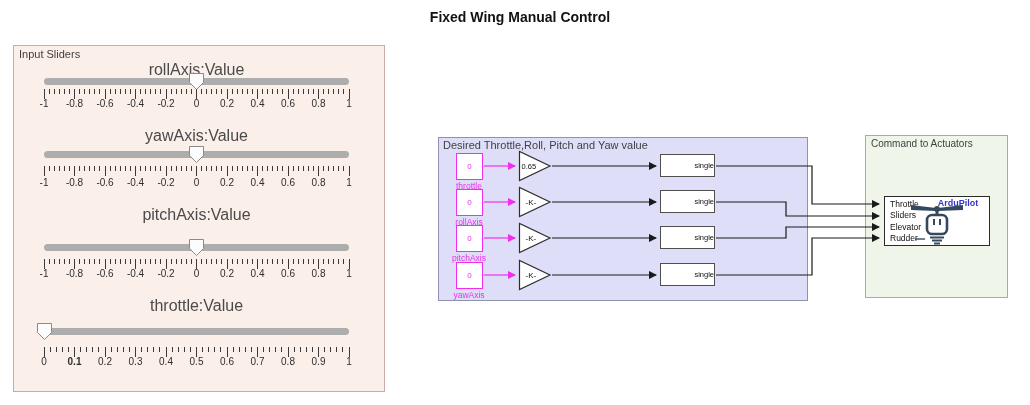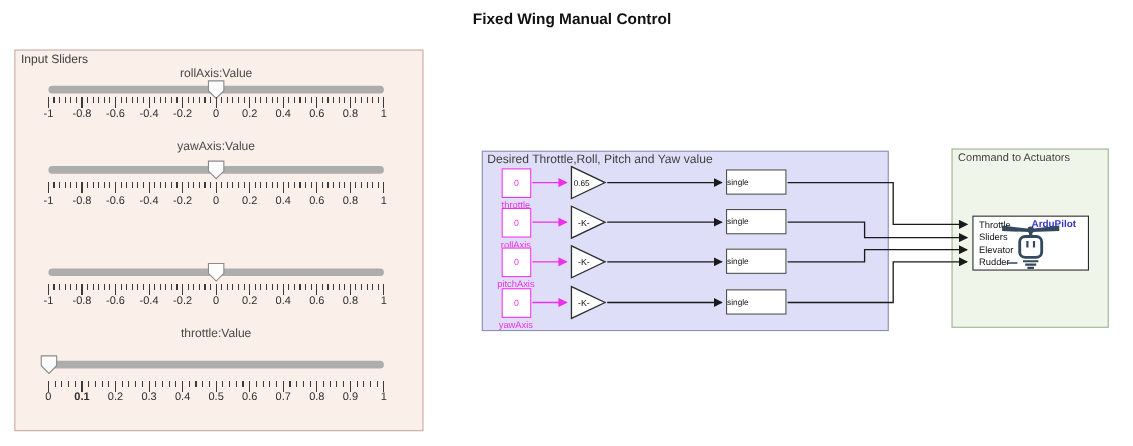--- a/index.html
+++ b/index.html
@@ -4,27 +4,27 @@
 <style>
   html,body{margin:0;padding:0}
   body{width:1030px;height:405px;background:#ffffff;font-family:"Liberation Sans",sans-serif;position:relative;overflow:hidden}
   #stage{position:absolute;inset:0}
   .title{position:absolute;left:370px;top:9px;width:300px;text-align:center;font-size:14px;font-weight:bold;color:#111}
   .panel{position:absolute;border:1px solid}
   .panel.pink{left:13px;top:45px;width:370px;height:345px;background:var(--pink_bg,#fbefea);border-color:var(--pink_border,#c9aca7)}
   .panel.purple{left:438px;top:137px;width:368px;height:162px;background:var(--purple_bg,#dedef8);border-color:var(--purple_border,#9090b0)}
   .panel.green{left:865px;top:135px;width:141px;height:161px;background:var(--green_bg,#f0f5e9);border-color:var(--green_border,#9fb294)}
   .panel-header{position:absolute;font-size:11px;color:#3f3f3f;white-space:nowrap}
-  .slider-label{position:absolute;text-align:center;font-size:11px;color:#4a4a4a}
+  .slider-label{position:absolute;text-align:center;font-size:16px;color:#4a4a4a}
   .slider-track{position:absolute;height:7px;background:var(--track,#adadad);border-radius:3.5px}
   .slider-thumb-wrap,.slider-ruler,.gain-wrap{position:absolute;line-height:0}
   .tick-label{position:absolute;width:40px;text-align:center;font-size:10px;color:#2e2e2e}
   .const-block{position:absolute;width:25px;height:25px;background:#fff;border:1.2px solid var(--magenta,#ee30ee);color:var(--magenta,#ee30ee);font-size:8px;line-height:25px;text-align:center}
   .const-label{position:absolute;width:100px;text-align:center;font-size:8.5px;color:var(--magenta,#ee30ee)}
-  .single-block{position:absolute;width:53px;height:21px;background:#fff;border:1.4px solid #4f4f4f;font-size:7.5px;line-height:21px;text-align:left;color:#111}
+  .single-block{position:absolute;width:53px;height:21px;background:#fff;border:1.4px solid #4f4f4f;font-size:7.5px;line-height:21px;text-align:right;color:#111}
   .ardupilot-block{position:absolute;left:884px;top:196px;width:104px;height:48px;background:#fff;border:1.4px solid #2b2b2b}
   .port-label{position:absolute;left:890px;font-size:8.5px;color:#111;white-space:nowrap}
   .ap-label{position:absolute;left:930px;top:198px;width:56px;text-align:center;font-size:9px;font-weight:600;color:var(--ardupilot_blue,#3333cc)}
   .wires{position:absolute;left:0;top:0;pointer-events:none}
   svg text{font-family:"Liberation Sans",sans-serif}
 </style>
 </head>
 <body>
 
 <div id="stage">
@@ -243,20 +243,21 @@
     <div class="tick-label" style="left: 54.5px; top: 177px;">-0.8</div>
     <div class="tick-label" style="left: 85px; top: 177px;">-0.6</div>
     <div class="tick-label" style="left: 115.5px; top: 177px;">-0.4</div>
     <div class="tick-label" style="left: 146px; top: 177px;">-0.2</div>
     <div class="tick-label" style="left: 176.5px; top: 177px;">0</div>
     <div class="tick-label" style="left: 207px; top: 177px;">0.2</div>
     <div class="tick-label" style="left: 237.5px; top: 177px;">0.4</div>
     <div class="tick-label" style="left: 268px; top: 177px;">0.6</div>
     <div class="tick-label" style="left: 298.5px; top: 177px;">0.8</div>
     <div class="tick-label" style="left: 329px; top: 177px;">1</div>
+    <div class="slider-label" style="left: 44px; top: 206px; width: 305px;">pitchAxis:Value</div>
     <div class="slider-track" style="left: 44px; top: 244px; width: 305px;"></div>
     <div class="slider-thumb-wrap" style="left: 188px; top: 238px;"><svg width="17" height="19">
         <path d="M1.5,1.5 H15.5 V10.5 L8.5,17.5 L1.5,10.5 Z" fill="#fcfcfc" stroke="#8a8a8a" stroke-width="1"></path>
       </svg></div>
     <div class="slider-ruler" style="left: 42px; top: 258px;"><svg width="310" height="12" shape-rendering="crispEdges">
         <line x1="2" y1="0.5" x2="2" y2="10.5" stroke="#3a3a3a" stroke-width="1"></line>
         <line x1="7.083333333333333" y1="0.5" x2="7.083333333333333" y2="5.5" stroke="#3a3a3a" stroke-width="1"></line>
         <line x1="12.166666666666666" y1="0.5" x2="12.166666666666666" y2="5.5" stroke="#3a3a3a" stroke-width="1"></line>
         <line x1="17.25" y1="0.5" x2="17.25" y2="5.5" stroke="#3a3a3a" stroke-width="1"></line>
         <line x1="22.333333333333332" y1="0.5" x2="22.333333333333332" y2="5.5" stroke="#3a3a3a" stroke-width="1"></line>

